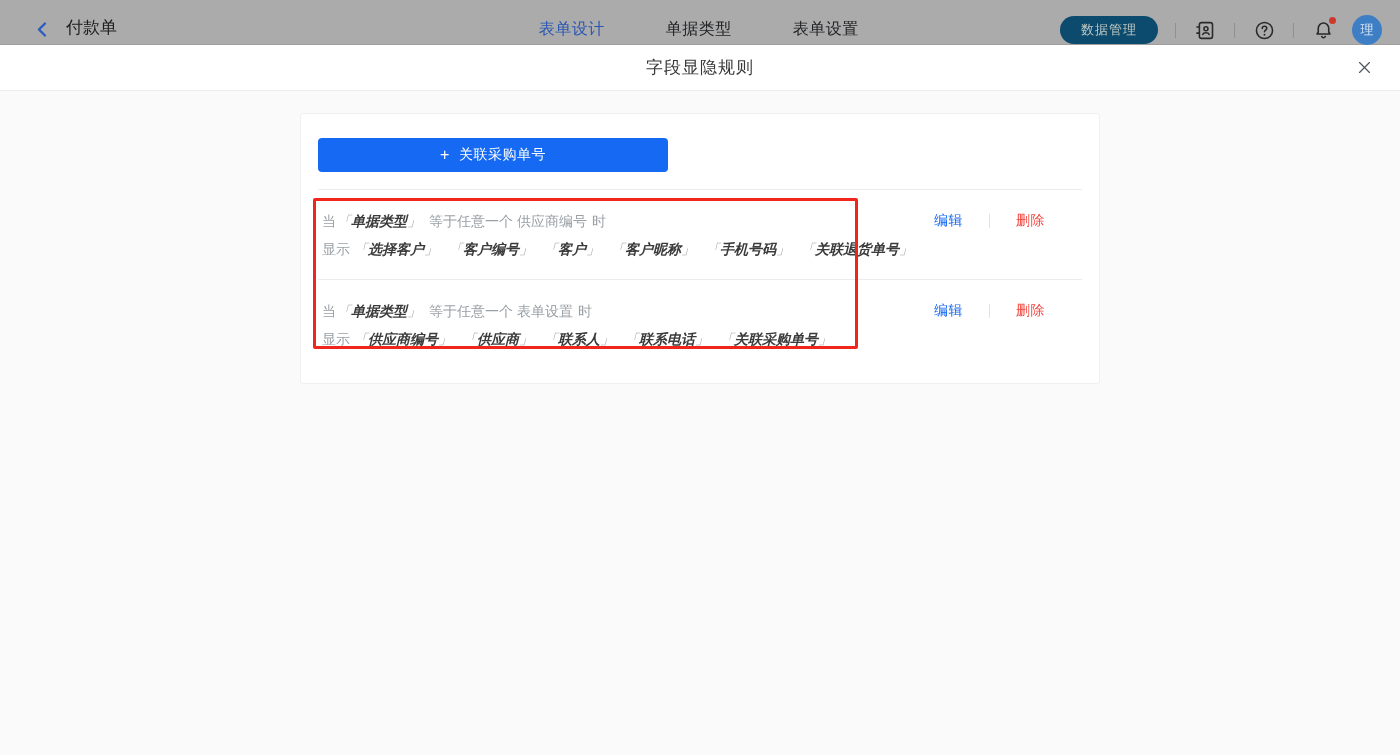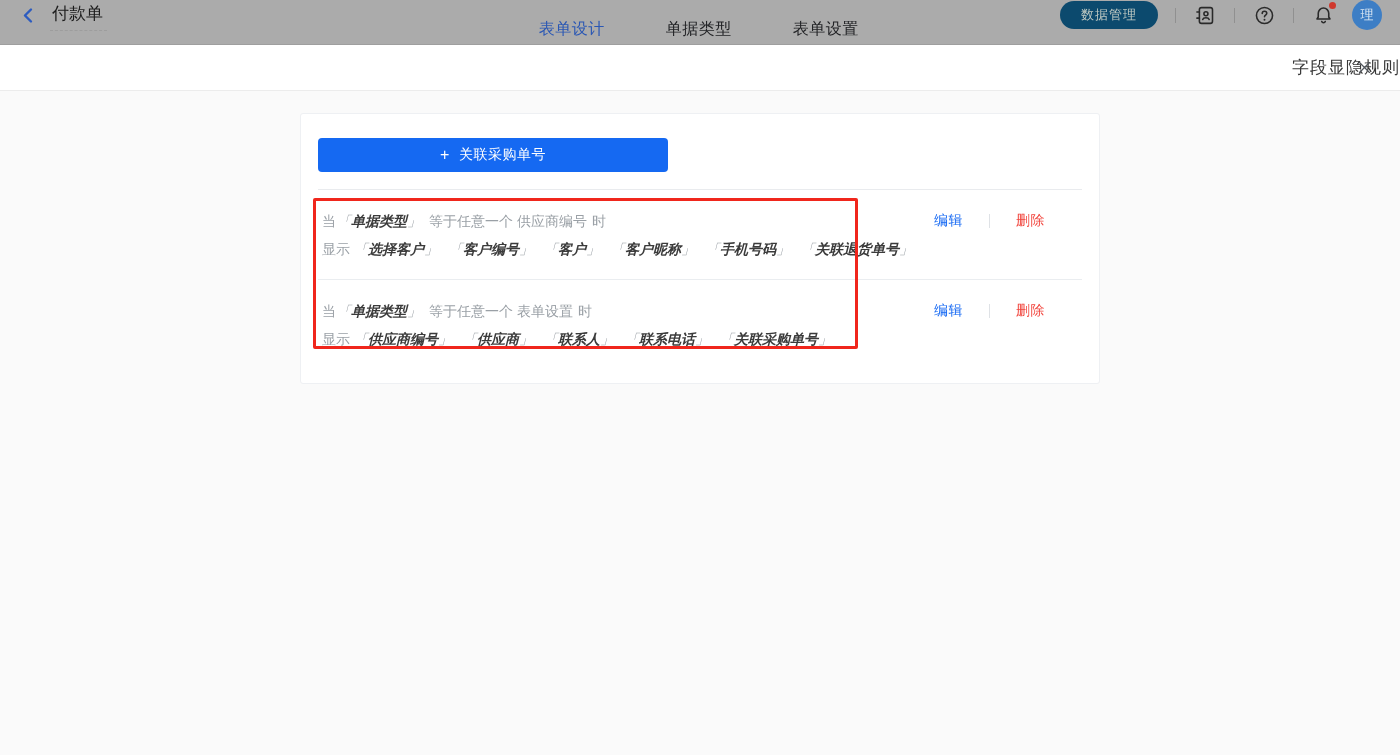--- a/index.html
+++ b/index.html
@@ -6,22 +6,23 @@
   html,body { width:1400px; height:755px; }
   body {
     font-family:"Liberation Sans","DejaVu Sans",sans-serif;
     background:#fafafa; position:relative; overflow:hidden;
     -webkit-font-smoothing:antialiased;
   }
 
   
   .app-header {
     height:45px; background:#ababab; position:relative;
-    display:flex; align-items:flex-start;
+    display:flex; align-items:flex-end;
     box-shadow: inset 0 -1px 0 #9e9e9e;
+    padding-left: 14px;
   }
   .header-left { display:flex; align-items:center; gap:13px; padding-left:20px; }
   .back-btn { display:flex; align-items:center; cursor:pointer; }
   .form-name {
     font-size:17px; color:#1c1c1c;
     border-bottom:1px dashed #9d9d9d; padding:2px 4px 5px 2px;
   }
   .header-tabs {
     position:absolute; left:50%; top:0; transform:translateX(-50.4%);
     height:59px; display:flex; align-items:center; gap:61px;
@@ -43,21 +44,21 @@
   .bell-dot { position:absolute; top:-1px; right:-1px; width:7px; height:7px; border-radius:50%; background:#cf382d; }
   .avatar {
     width:30px; height:30px; border-radius:50%; background:#3d7ec5;
     color:#d9e6f2; font-size:13px; display:flex; align-items:center; justify-content:center;
     cursor:pointer; letter-spacing:0;
   }
 
   
   .modal-titlebar {
     height:46px; background:#ffffff; border-bottom:1px solid #ececec;
-    display:flex; align-items:center; justify-content:flex-end; position:relative;
+    display:flex; align-items:center; justify-content:center; position:relative;
   }
   .modal-title { font-size:17px; color:#383838; letter-spacing:1px; }
   .modal-close {
     position:absolute; right:24px; top:50%; transform:translateY(-50%);
     width:24px; height:24px; display:flex; align-items:center; justify-content:center;
     cursor:pointer; background:none; border:none;
   }
 
   
   .modal-body { height:664px; background:#fafafa; overflow:auto; }

